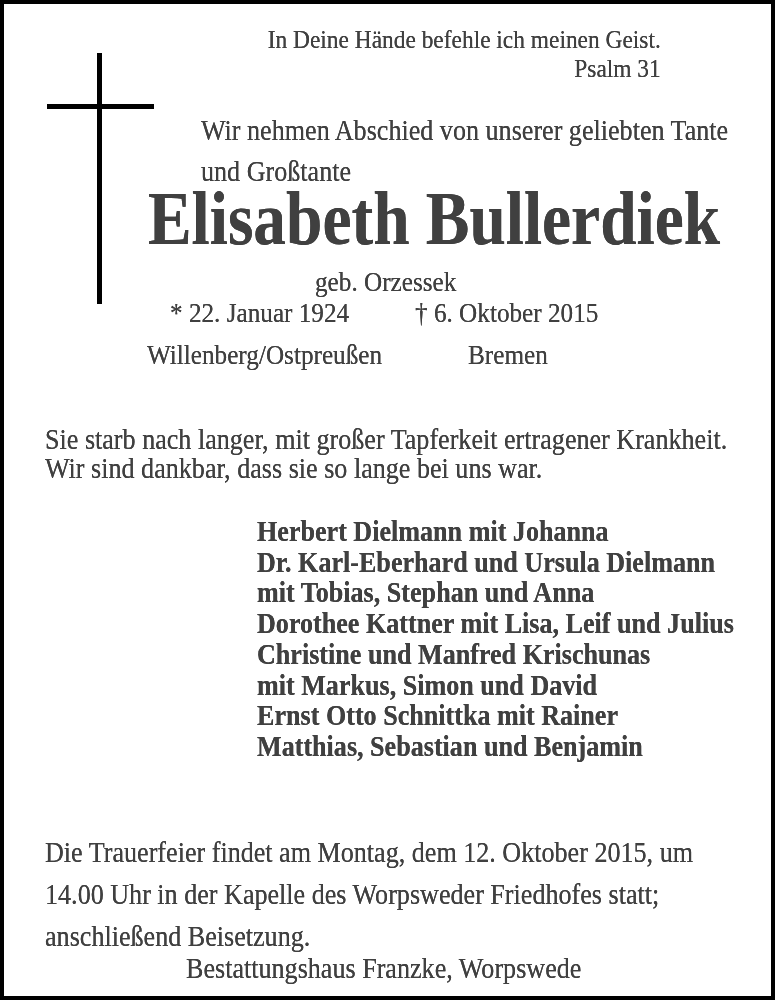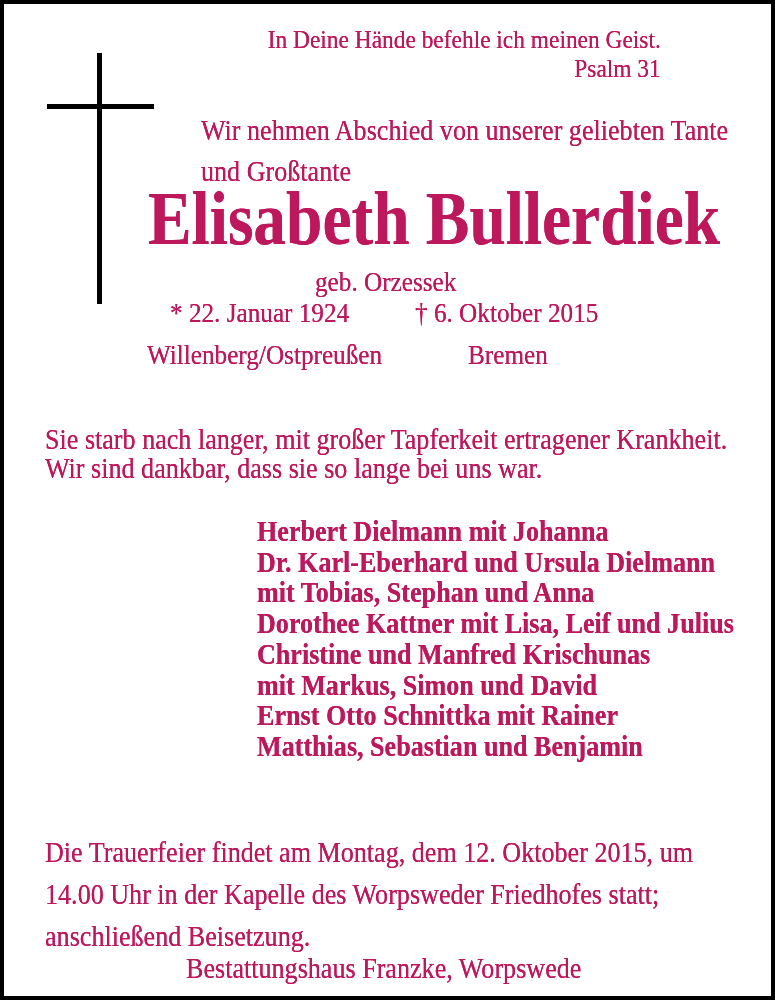--- a/index.html
+++ b/index.html
@@ -5,21 +5,21 @@
   html, body { margin: 0; padding: 0; background: #888; }
   .page {
     position: relative;
     width: 775px;
     height: 1000px;
     box-sizing: border-box;
     background: #ffffff;
     border: 4px solid #000000;
     overflow: hidden;
     font-family: "Liberation Serif", "DejaVu Serif", serif;
-    color: #be185d;
+    color: #404040;
   }
   .abs { position: absolute; white-space: nowrap; }
   
   .cond  { transform: scaleX(0.90); transform-origin: 0 0; }
   .condr { transform: scaleX(0.90); transform-origin: 100% 0; }
   .txt { text-shadow: 0 0 0.4px currentColor; } 
 
   
   .cross-v { position: absolute; left: 93px;  top: 49px;  width: 5px;   height: 251px; background: #000; }
   .cross-h { position: absolute; left: 43px;  top: 100px; width: 107px; height: 5px;   background: #000; }

